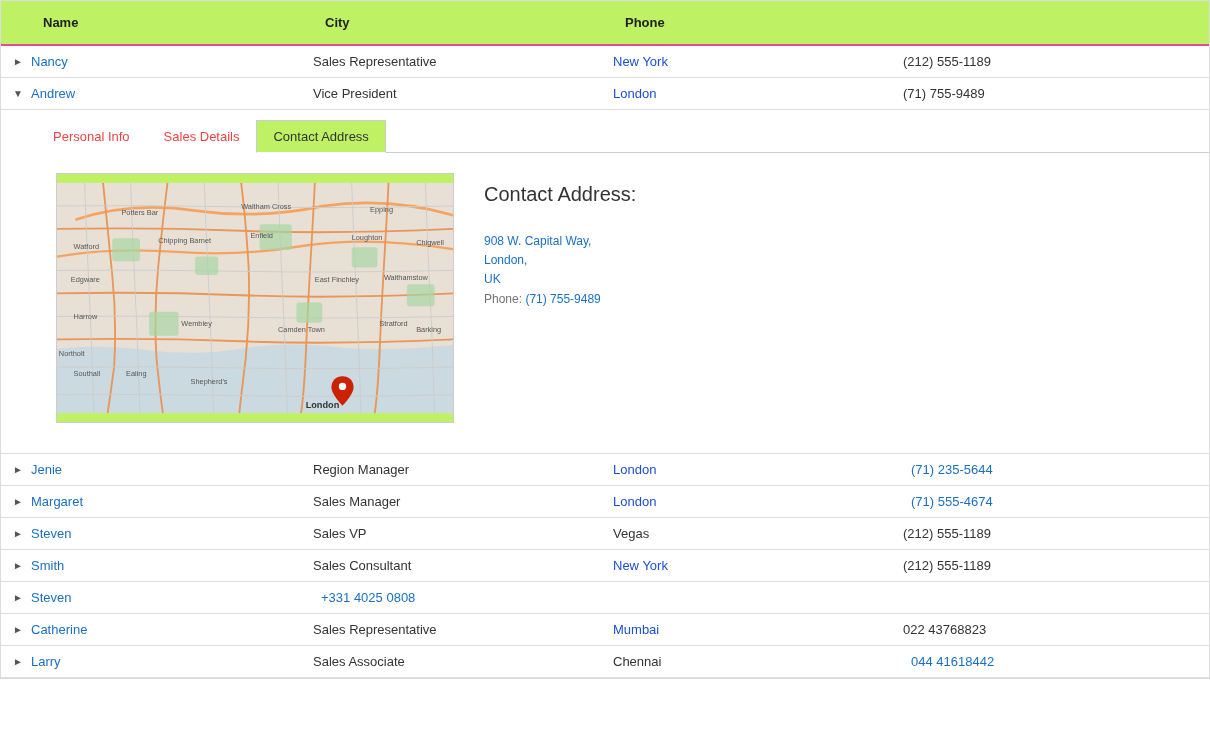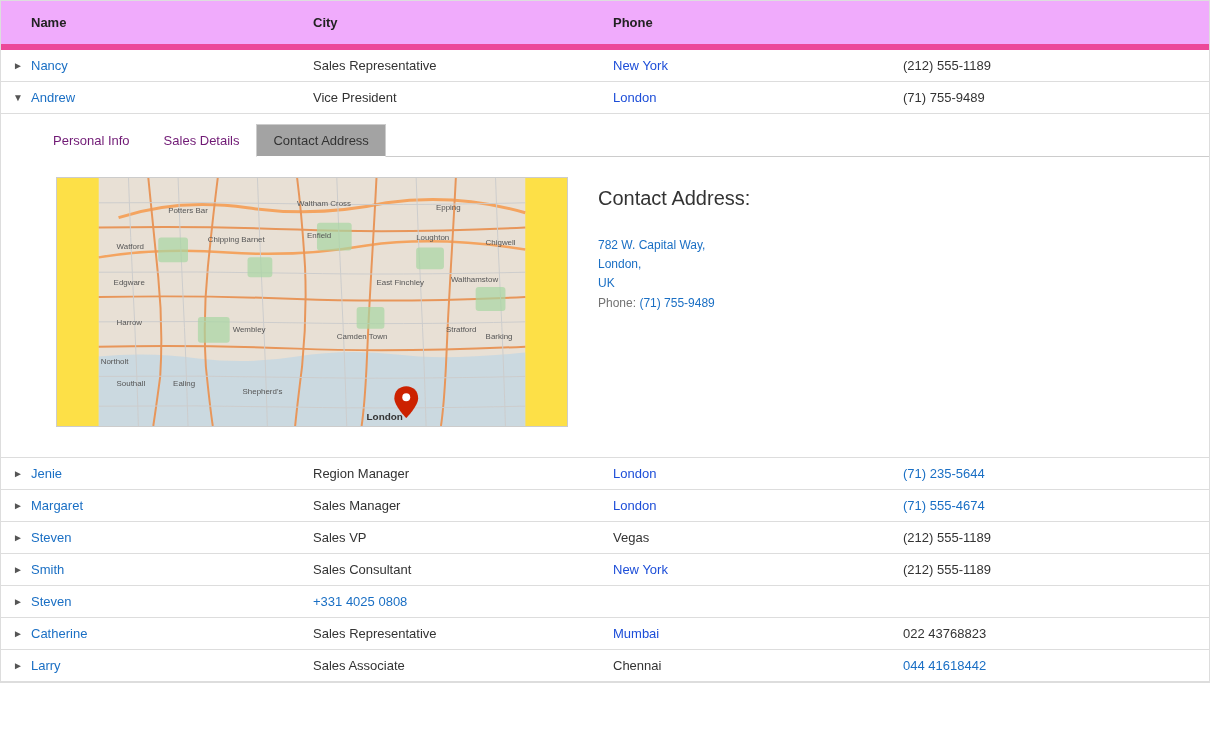--- a/index.html
+++ b/index.html
@@ -9,23 +9,23 @@
       color: #333;
       background: #fff;
     }
     .table-container {
       width: 1210px;
       border: 1px solid #ddd;
     }
     .table-header {
       display: grid;
       grid-template-columns: 300px 300px 290px 280px;
-      background: #f0abfc;
-      border-bottom: 6px solid #ec4899;
-      padding: 8px 0;
+      background: #bef264;
+      border-bottom: 2px solid #ec4899;
+      padding: 8px 12px;
     }
     .table-header .col {
       font-weight: bold;
       padding: 6px 12px;
       color: #222;
       font-size: 13px;
     }
     .table-header .col:first-child {
       padding-left: 30px;
     }
@@ -60,62 +60,63 @@
       color: #1a6fc4;
       text-decoration: none;
     }
     .city-link {
       color: #1d4ed8;
       text-decoration: none;
     }
     .phone-link {
       color: #1a6fc4;
       text-decoration: none;
+      margin-left: 8px;
     }
     .expanded-row {
       border-bottom: 1px solid #ddd;
       background: #fff;
     }
     .expanded-content {
       margin-left: 35px;
       padding: 10px 0 10px 0;
     }
     .tabs {
       display: flex;
       border-bottom: 1px solid #ccc;
       margin-bottom: 0;
     }
     .tab {
       padding: 8px 16px;
       cursor: pointer;
       font-size: 13px;
       border: 1px solid transparent;
       margin-bottom: -1px;
-      color: #701a75;
+      color: #ef4444;
       background: #fff;
     }
     .tab.active {
       border: 1px solid #ccc;
       border-bottom: 1px solid #fff;
       color: #333;
-      background: #a3a3a3;
+      background: #bef264;
     }
     .tab-content {
       padding: 20px;
       display: flex;
       gap: 30px;
     }
     .map-container {
-      width: 512px;
+      width: 398px;
       height: 250px;
       border: 1px solid #ccc;
       overflow: hidden;
       flex-shrink: 0;
       position: relative;
-      background: #fde047;
+      background: #bef264;
     }
     .contact-info {
       padding: 10px 0;
     }
     .contact-info h2 {
       font-size: 20px;
       font-weight: normal;
       color: #333;
       margin-bottom: 26px;
     }
@@ -249,21 +250,21 @@
 
             <ellipse cx="310" cy="232" rx="5" ry="3" fill="rgba(0,0,0,0.2)"></ellipse>
             <path d="M310,210 C303,210 298,215 298,222 C298,230 310,242 310,242 C310,242 322,230 322,222 C322,215 317,210 310,210Z" fill="#cc2200"></path>
             <circle cx="310" cy="221" r="4" fill="#fff"></circle>
           </svg>
         </div>
 
         <div class="contact-info">
           <h2>Contact Address:</h2>
           <p>
-            <span>782 W. Capital Way,</span><br>
+            <span>908 W. Capital Way,</span><br>
             <span>London,</span><br>
             <span>UK</span><br>
             <span class="phone-label">Phone:</span>
             <span>(71) 755-9489</span>
           </p>
         </div>
       </div>
     </div>
   </div>
 

